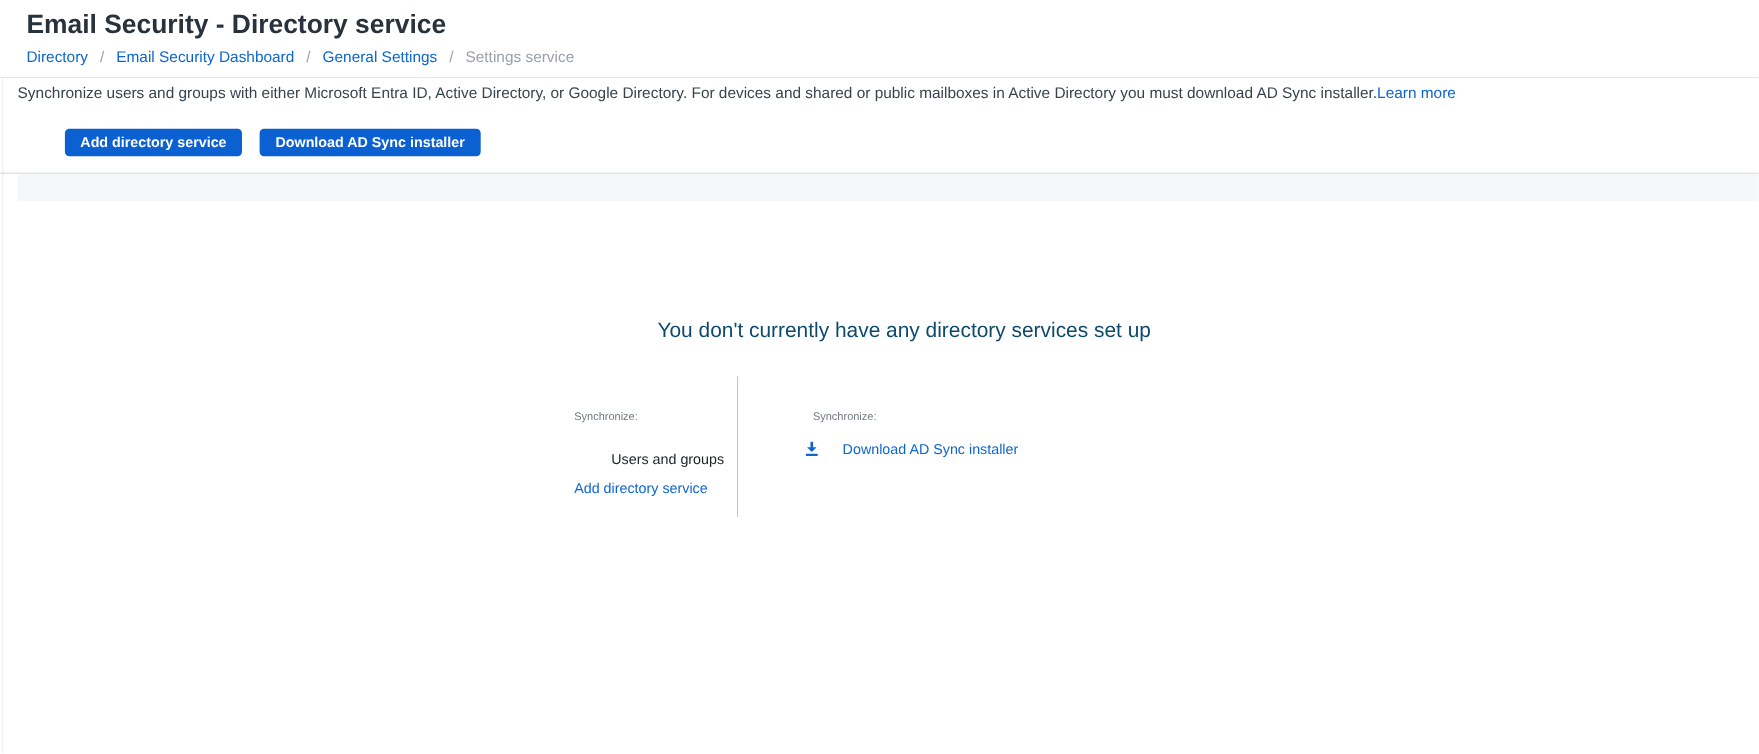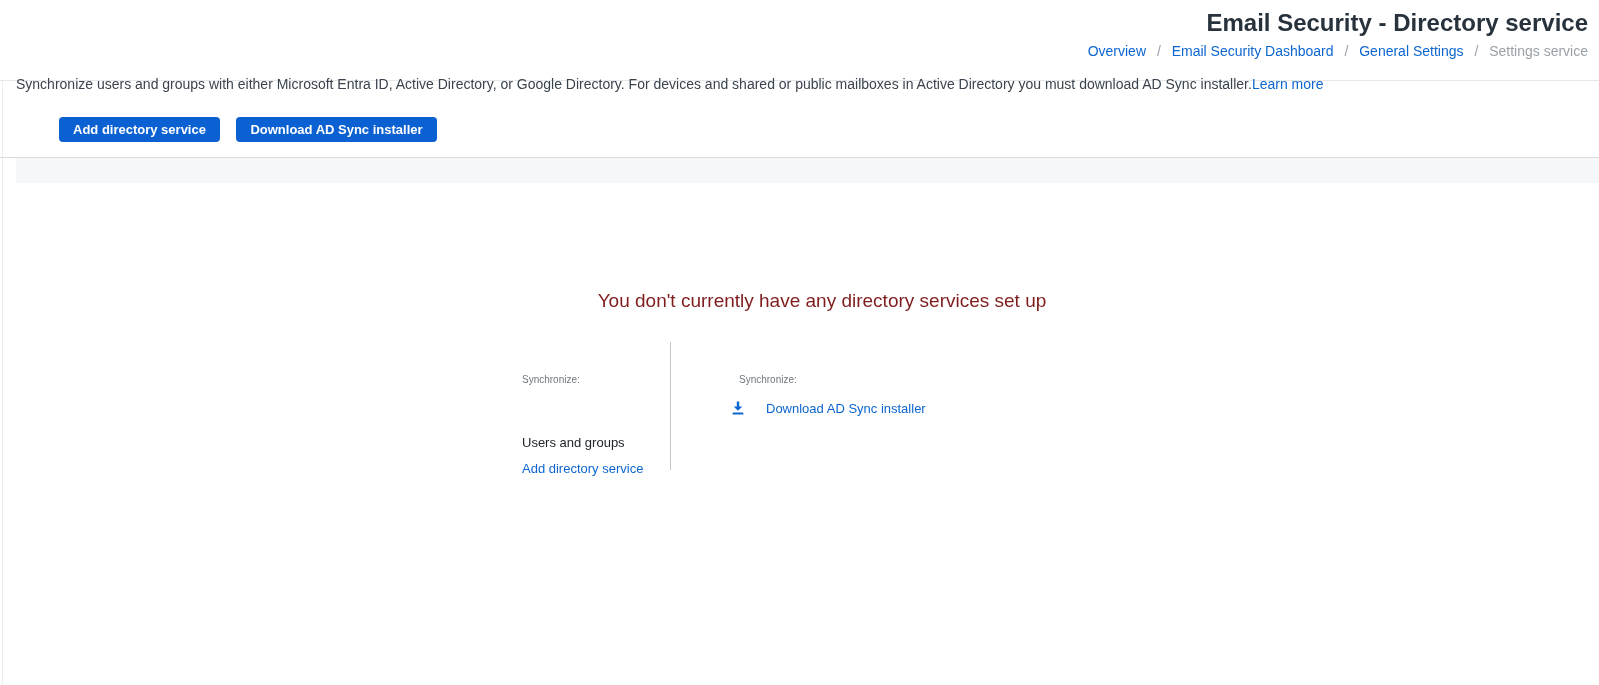--- a/index.html
+++ b/index.html
@@ -11,23 +11,23 @@
     font-family: "Liberation Sans", sans-serif;
     overflow: hidden;
   }
 
   
   .pane-border { position: absolute; left: 2px; top: 0; width: 1px; height: 100%; background: #ededed; }
   .scrollbar-thumb { position: absolute; right: 3px; top: 0; width: 3px; height: 18px; background: #173f8a; }
 
   
   .page-header {
-    position: absolute; top: 0; left: 0; right: 0; height: 81px;
+    position: absolute; top: 0; left: 0; right: 0; height: 71px;
     box-sizing: border-box; padding: 9px 11px 0 24px;
-    border-bottom: 1px solid #e5e7e9; background: #fff; text-align: right;
+    border-bottom: 1px solid #e5e7e9; background: #fff;
   }
   .page-title { margin: 0; font-size: 24px; font-weight: 700; color: #28323c; }
   .breadcrumb { margin-top: 6px; font-size: 14px; white-space: nowrap; }
   .breadcrumb a { color: #0d66d0; text-decoration: none; cursor: pointer; }
   .breadcrumb .sep { color: #9aa1a8; margin: 0 7px; }
   .breadcrumb .current { color: #9aa1a8; }
 
   
   .intro-row { position: absolute; top: 76px; left: 16px; right: 10px; font-size: 14px; color: #3a434d; white-space: nowrap; }
   .learn-more { color: #0d66d0; text-decoration: none; cursor: pointer; text-align: center; }
@@ -42,29 +42,29 @@
   }
 
   
   .strip-border { position: absolute; top: 157px; left: 0; width: 100%; height: 1px; background: #d8dbde; }
   .strip { position: absolute; top: 158px; left: 16px; right: 0; height: 25px; background: #f6f7f9; }
 
   
   .empty-heading {
     position: absolute; top: 290px; left: 0; width: 100%;
     box-sizing: border-box; padding-left: 45px; text-align: center;
-    font-size: 19px; color: #7f1d1d;
+    font-size: 19px; color: #0c4a6e;
   }
 
   .sync-col { position: absolute; font-size: 13px; }
   .sync-col.left  { left: 522px; top: 371px; width: 170px; }
   .sync-col.right { left: 739px; top: 371px; width: 218px; }
   .sync-label { font-size: 10px; color: #70787f; line-height: 17px; }
   .sync-body  { color: #20262c; }
-  .left  .sync-body { margin-top: 47px; line-height: 16px; }
+  .left  .sync-body { margin-top: 22px; line-height: 16px; text-align: center; }
   .right .sync-body { margin-top: 15px; line-height: 17px; }
   .sync-link { color: #0d66d0; text-decoration: none; cursor: pointer; display: inline-block; }
   .left .sync-link { margin-top: 10px; }
   .download-row { display: flex; align-items: center; margin-top: 12px; margin-left: -9px; }
   .dl-icon { width: 16px; height: 16px; display: inline-flex; }
   .dl-icon svg { fill: #0d66d0; }
   .download-row .sync-link { margin-left: 20px; margin-top: 0; }
 
   .v-divider { position: absolute; left: 670px; top: 342px; width: 1px; height: 128px; background: #c5c8cb; }
 </style>
@@ -72,21 +72,21 @@
 <body>
 
 <div class="page">
 
   <div class="pane-border"></div>
   <div class="scrollbar-thumb"></div>
 
   <header class="page-header">
     <h1 class="page-title">Email Security - Directory service</h1>
     <nav class="breadcrumb">
-      <a>Overview</a>
+      <a>Directory</a>
       <span class="sep">/</span>
       <a>Email Security Dashboard</a>
       <span class="sep">/</span>
       <a>General Settings</a>
       <span class="sep">/</span>
       <span class="current">Settings service</span>
     </nav>
   </header>
 
   <div class="intro-row"><span>Synchronize users and groups with either Microsoft Entra ID, Active Directory, or Google Directory. For devices and shared or public mailboxes in Active Directory you must download AD Sync installer.</span><a class="learn-more">Learn more</a></div>

